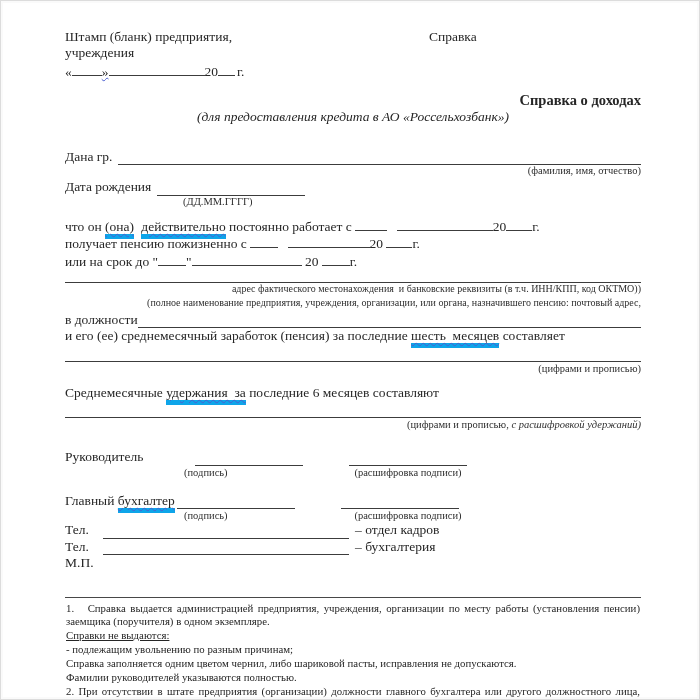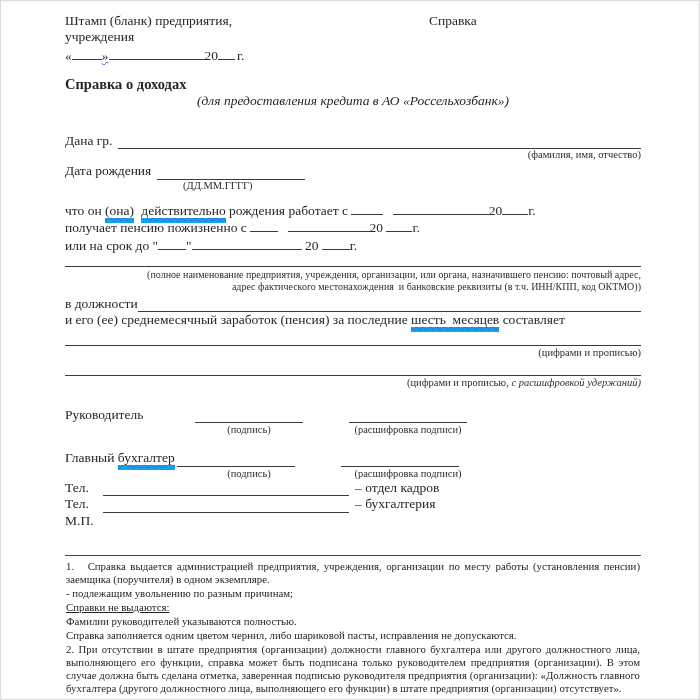--- a/index.html
+++ b/index.html
@@ -3,51 +3,51 @@
 <meta charset="utf-8">
 <style>
   html,body{margin:0;padding:0;background:#fff;}
   .page{
     position:relative;
     width:700px;height:700px;
     box-sizing:border-box;
     background:#fff;
     border:1px solid #dcdcdc;
     box-shadow:inset 0 0 0 2px #fafafa;
-    padding:12px 58px 0 64px;
+    padding:28px 58px 0 64px;
     font-family:"Liberation Serif","DejaVu Serif",serif;
     font-size:13.5px;
     line-height:16.4px;
     color:#262626;
     overflow:hidden;
   }
   .hdr{display:flex;justify-content:space-between;}
   .hdr-right{width:212px;}
   .dateline{margin-top:1px;white-space:nowrap;}
   .blank{display:inline-block;border-bottom:1px solid #3c3c3c;height:12px;vertical-align:baseline;}
   .row{display:flex;align-items:flex-end;}
   .row .lbl{white-space:nowrap;}
   .fillblank{flex:1 1 auto;height:14px;margin-left:6px;}
-  .doc-title{text-align:left;font-weight:bold;font-size:14.5px;margin-top:12px;}
+  .doc-title{text-align:right;font-weight:bold;font-size:14.5px;margin-top:12px;}
   .doc-subtitle{text-align:center;font-style:italic;font-size:13.5px;}
   .cap{font-size:10.5px;line-height:12px;color:#2e2e2e;}
   .center{text-align:right;}
   .uw{border-bottom:5px solid #0ea5e9;text-decoration:underline wavy #4a5ed0 1px;text-underline-offset:2px;}
   .wavy-q{text-decoration:underline wavy #4a5ed0 1px;text-underline-offset:1px;}
   .usolid{text-decoration:underline;}
   .sp2{margin-left:4px;}
   .rule{border-top:1px solid #3c3c3c;height:0;}
   .orgcap{font-size:10px;line-height:11.5px;}
   .bodyline{margin-top:0;}
   .mt2{margin-top:2px}.mt4{margin-top:4px}.mt10{margin-top:10px}
   .mt12{margin-top:12px}.mt14{margin-top:14px}.mt16{margin-top:16px}.mt18{margin-top:18px}.mt24{margin-top:24px}
   .sigrow{display:flex;align-items:flex-end;}
   .sig-label{width:130px;white-space:nowrap;}
   .sigcaps{display:flex;margin-top:1px;}
-  .sigcap1{margin-left:119px;width:130px;text-align:center;}
+  .sigcap1{margin-left:119px;width:130px;}
   .sigcap2{margin-left:14px;width:160px;text-align:center;}
   .telrow{display:flex;align-items:flex-end;margin-top:0;}
   .tel-label{width:38px;white-space:nowrap;}
   .tel-dash{margin-left:6px;white-space:nowrap;}
   .fnblock{margin-top:26px;border-top:1px solid #474747;padding-top:3px;}
   .fn{font-size:10.8px;line-height:13px;text-align:justify;margin:1px;}
   .nowrap{white-space:nowrap;}
 </style>
 </head>
 <body>
@@ -77,56 +77,61 @@
   <div class="row mt2">
     <span class="lbl">Дата рождения</span>
     <span class="blank" style="width:148px;margin-left:6px"></span>
   </div>
   <div class="cap" style="margin-left:118px">(ДД.ММ.ГГГГ)</div>
 
   <div class="bodyline mt10 nowrap">
     <span>что он</span>
     <span class="uw">(она)</span>
     <span class="uw sp2">действительно</span>
-    <span>рождения работает с</span>
+    <span>постоянно работает с</span>
     <span class="blank" style="width:32px"></span>
     <span class="blank" style="width:96px;margin-left:6px"></span><span>20</span><span class="blank" style="width:26px"></span><span>г.</span>
   </div>
 
   <div class="bodyline nowrap">
     <span>получает пенсию пожизненно с</span>
     <span class="blank" style="width:28px"></span>
     <span class="blank" style="width:82px;margin-left:6px"></span><span>20</span>
     <span class="blank" style="width:26px"></span><span>г.</span>
   </div>
 
   <div class="bodyline nowrap">
     <span>или на срок до</span>
     <span>"</span><span class="blank" style="width:28px"></span><span>"</span><span class="blank" style="width:110px"></span>
     <span>20</span>
     <span class="blank" style="width:28px"></span><span>г.</span>
   </div>
 
   <div class="rule mt12"></div>
+  <div class="cap center orgcap">адрес фактического местонахождения&nbsp; и банковские реквизиты (в т.ч. ИНН/КПП, код ОКТМО))</div>
   <div class="cap center orgcap" style="margin-top:2px">(полное наименование предприятия, учреждения, организации, или органа, назначившего пенсию: почтовый адрес,</div>
-  <div class="cap center orgcap">адрес фактического местонахождения&nbsp; и банковские реквизиты (в т.ч. ИНН/КПП, код ОКТМО))</div>
 
   <div class="row mt4">
     <span class="lbl">в должности</span>
     <span class="blank fillblank" style="margin-left:0"></span>
   </div>
 
   <div class="bodyline">
     <span>и его (ее) среднемесячный заработок (пенсия) за последние</span>
     <span class="uw">шесть&nbsp; месяцев</span>
     <span>составляет</span>
   </div>
   <div class="rule mt16"></div>
   <div class="cap center" style="margin-top:1px">(цифрами и прописью)</div>
 
+  <div class="bodyline mt10">
+    <span>Среднемесячные</span>
+    <span class="uw">удержания&nbsp; за</span>
+    <span>последние 6 месяцев составляют</span>
+  </div>
   <div class="rule mt16"></div>
   <div class="cap center" style="margin-top:1px"><span>(цифрами и прописью, </span><span style="font-style:italic">с расшифровкой удержаний)</span></div>
 
   <div class="sigrow mt18">
     <span class="sig-label">Руководитель</span>
     <span class="blank" style="width:108px"></span>
     <span style="width:46px"></span>
     <span class="blank" style="width:118px"></span>
   </div>
   <div class="sigcaps cap">
@@ -152,20 +157,20 @@
   </div>
   <div class="telrow">
     <span class="tel-label">Тел.</span>
     <span class="blank" style="width:246px"></span>
     <span class="tel-dash">– бухгалтерия</span>
   </div>
   <div>М.П.</div>
 
   <div class="fnblock">
     <p class="fn">1.&nbsp;&nbsp; Справка выдается администрацией предприятия, учреждения, организации по месту работы (установления пенсии) заемщика (поручителя) в одном экземпляре.</p>
+    <p class="fn usolid">Справки не выдаются:</p>
     <p class="fn">- подлежащим увольнению по разным причинам;</p>
-    <p class="fn usolid">Справки не выдаются:</p>
+    <p class="fn">Справка заполняется одним цветом чернил, либо шариковой пасты, исправления не допускаются.</p>
     <p class="fn">Фамилии руководителей указываются полностью.</p>
-    <p class="fn">Справка заполняется одним цветом чернил, либо шариковой пасты, исправления не допускаются.</p>
     <p class="fn">2. При отсутствии в штате предприятия (организации) должности главного бухгалтера или другого должностного лица, выполняющего его функции, справка может быть подписана только руководителем предприятия (организации). В этом случае должна быть сделана отметка, заверенная подписью руководителя предприятия (организации): «Должность главного бухгалтера (другого должностного лица, выполняющего его функции) в штате предприятия (организации) отсутствует».</p>
   </div>
 
 </div>
 
 </body></html>

